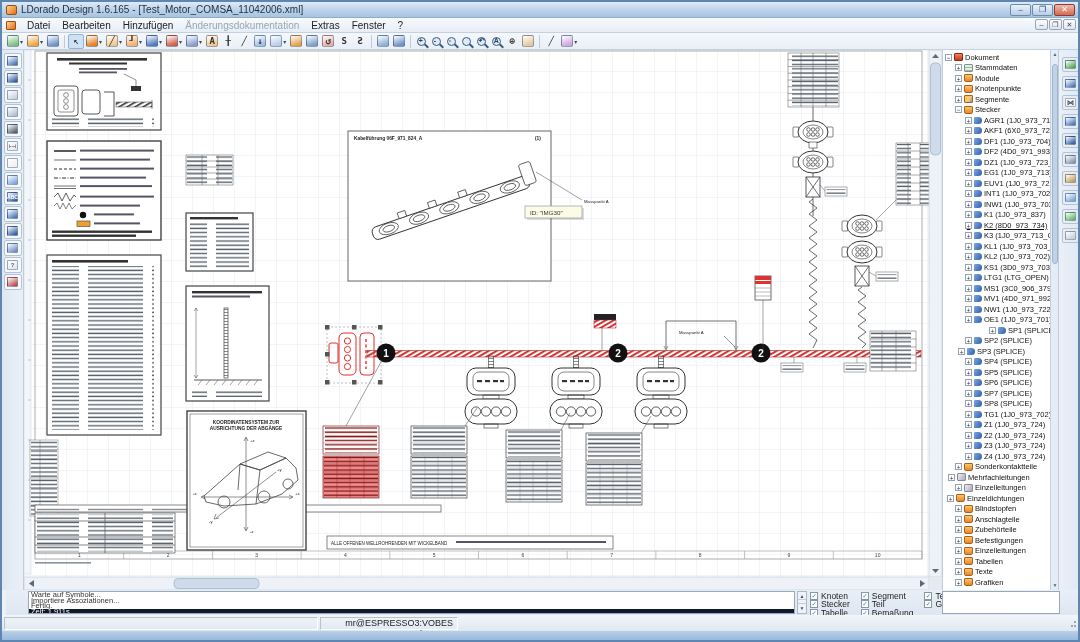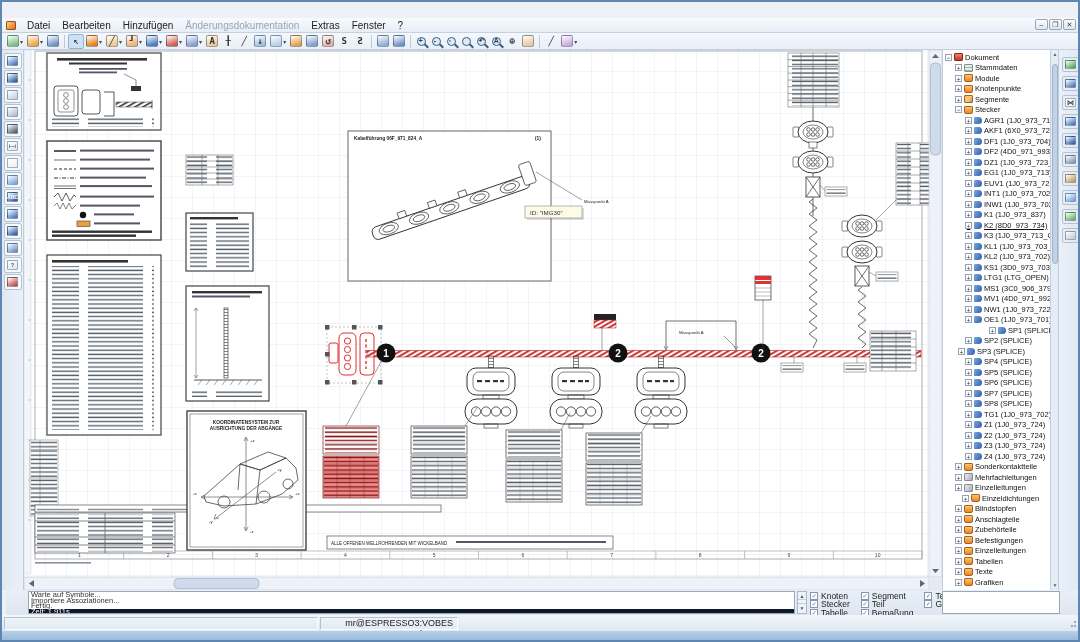--- a/index.html
+++ b/index.html
@@ -75,20 +75,29 @@
  radial-gradient(circle at 8px 6px,#9ab 1px,transparent 1.3px),
  radial-gradient(circle at 5px 6px,#9ab 1px,transparent 1.3px)}
 .bottomframe{position:absolute;left:0;top:629px;width:100%;height:13px;background:linear-gradient(#b9d0e9,#8bb0d6)}
 svg text{font-family:"Liberation Sans",sans-serif}
 </style>
 </head>
 <body>
 
 <div class="win">
 
+  <div class="titlebar">
+    <span class="appicon"></span>
+    <span>LDorado Design 1.6.165 - [Test_Motor_COMSA_11042006.xml]</span>
+    <span class="winbtns">
+      <span class="wb">–</span>
+      <span class="wb">❐</span>
+      <span class="wb close">✕</span>
+    </span>
+  </div>
 
   <div class="menubar">
     <span class="mdiicon"></span>
     <span id="menuitems" style="display:flex">
         <span class="mi">Datei</span>
         <span class="mi">Bearbeiten</span>
         <span class="mi">Hinzufügen</span>
         <span class="mi dis">Änderungsdokumentation</span>
         <span class="mi">Extras</span>
         <span class="mi">Fenster</span>
@@ -885,31 +894,31 @@
         <div class="trow" style="padding-left: 21px;">
           <span class="exp">+</span>
           <span class="ti plug"></span>
           <span>Z4  (1J0_973_724)</span>
         </div>
         <div class="trow" style="padding-left: 11px;">
           <span class="exp">+</span>
           <span class="ti fold"></span>
           <span>Sonderkontaktteile</span>
         </div>
-        <div class="trow" style="padding-left: 11px;">
+        <div class="trow" style="padding-left: 4px;">
           <span class="exp">+</span>
           <span class="ti wire"></span>
           <span>Mehrfachleitungen</span>
         </div>
         <div class="trow" style="padding-left: 11px;">
           <span class="exp">+</span>
           <span class="ti wire"></span>
           <span>Einzelleitungen</span>
         </div>
-        <div class="trow" style="padding-left: 3px; margin-left: 15px;">
+        <div class="trow" style="padding-left: 3px;">
           <span class="exp">+</span>
           <span class="ti fold"></span>
           <span>Einzeldichtungen</span>
         </div>
         <div class="trow" style="padding-left: 11px;">
           <span class="exp">+</span>
           <span class="ti fold"></span>
           <span>Blindstopfen</span>
         </div>
         <div class="trow" style="padding-left: 11px;">

